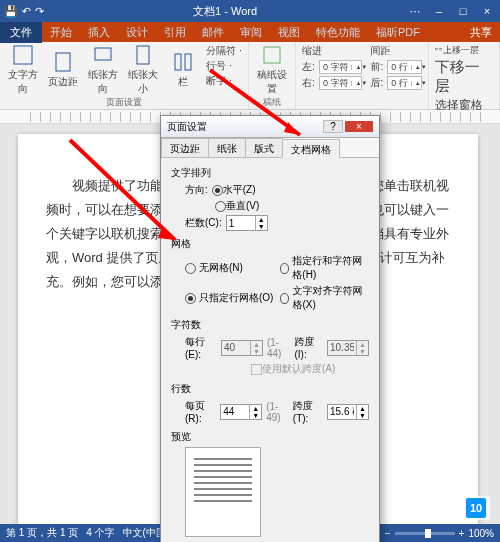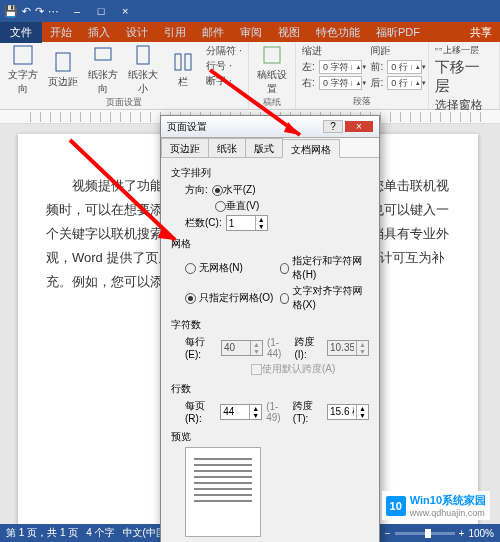--- a/index.html
+++ b/index.html
@@ -79,20 +79,21 @@
 </style>
 </head>
 <body>
 
 <div class="titlebar">
   <div class="left">
     <span>💾</span>
     <span>↶</span>
     <span>↷</span>
   </div>
+  <div class="center">文档1 - Word</div>
   <div class="right">
     <span class="wbtn">⋯</span>
     <span class="wbtn">–</span>
     <span class="wbtn">□</span>
     <span class="wbtn">×</span>
   </div>
 </div>
 
 <div class="ribbon-tabs">
   <div class="file rtab">文件</div>
@@ -195,21 +196,20 @@
           </div>
         <div class="frow" style="margin-left:0">
             <span>后:</span>
             <span class="spinbox">
               <span>0 行</span>
               <span class="arrows">▲▼</span>
             </span>
           </div>
       </div>
     </div>
-    <div class="label">段落</div>
   </div>
   <div class="group" style="flex:1">
     <div class="row" style="flex-wrap:wrap; max-width:110px; gap:1px;">
       <div style="font-size:9px">▫</div>
       <div style="font-size:9px">▫</div>
       <div style="font-size:9px"><span>上移一层</span></div>
       <div style="font-size:15px"><span>下移一层</span></div>
       <div style="font-size:12px"><span>选择窗格</span></div>
     </div>
     <div class="label">排列</div>
@@ -368,17 +368,13 @@
     <span>▭</span>
     <span>−</span>
     <div class="zoomtrack"></div>
     <span>+</span>
     <span>100%</span>
   </div>
 </div>
 
 <div class="watermark">
   <div class="logo">10</div>
-  <div>
-    <span class="t1">Win10系统家园</span>
-    <span class="t2">www.qdhuajin.com</span>
-  </div>
 </div>
 
 </body></html>

